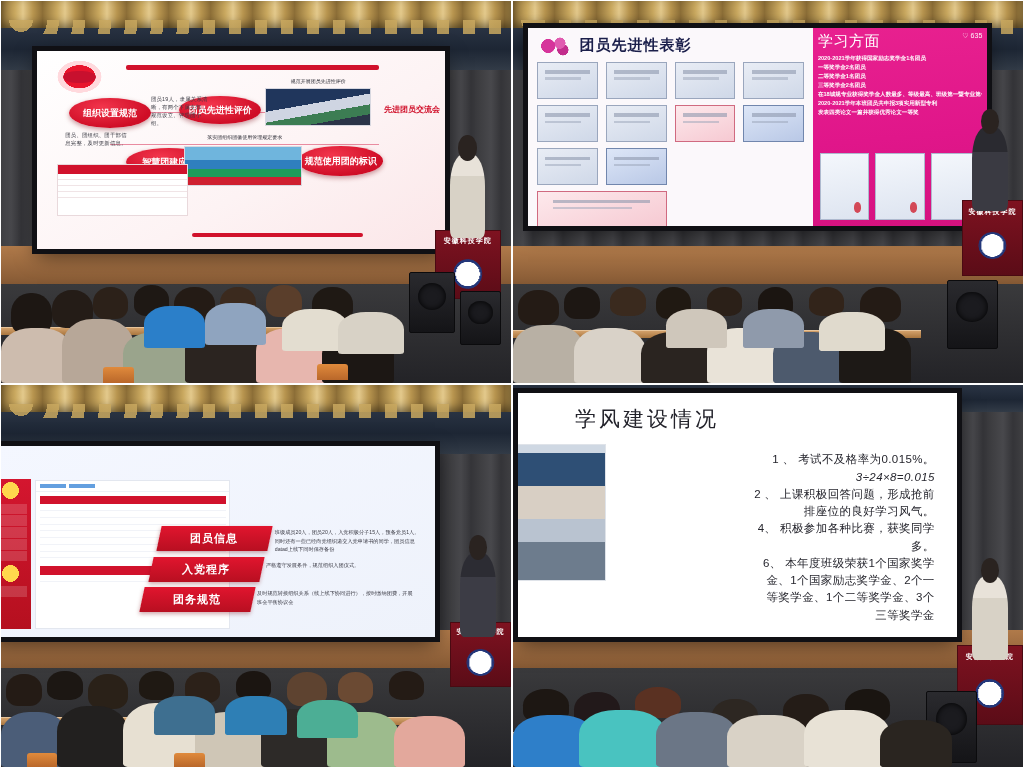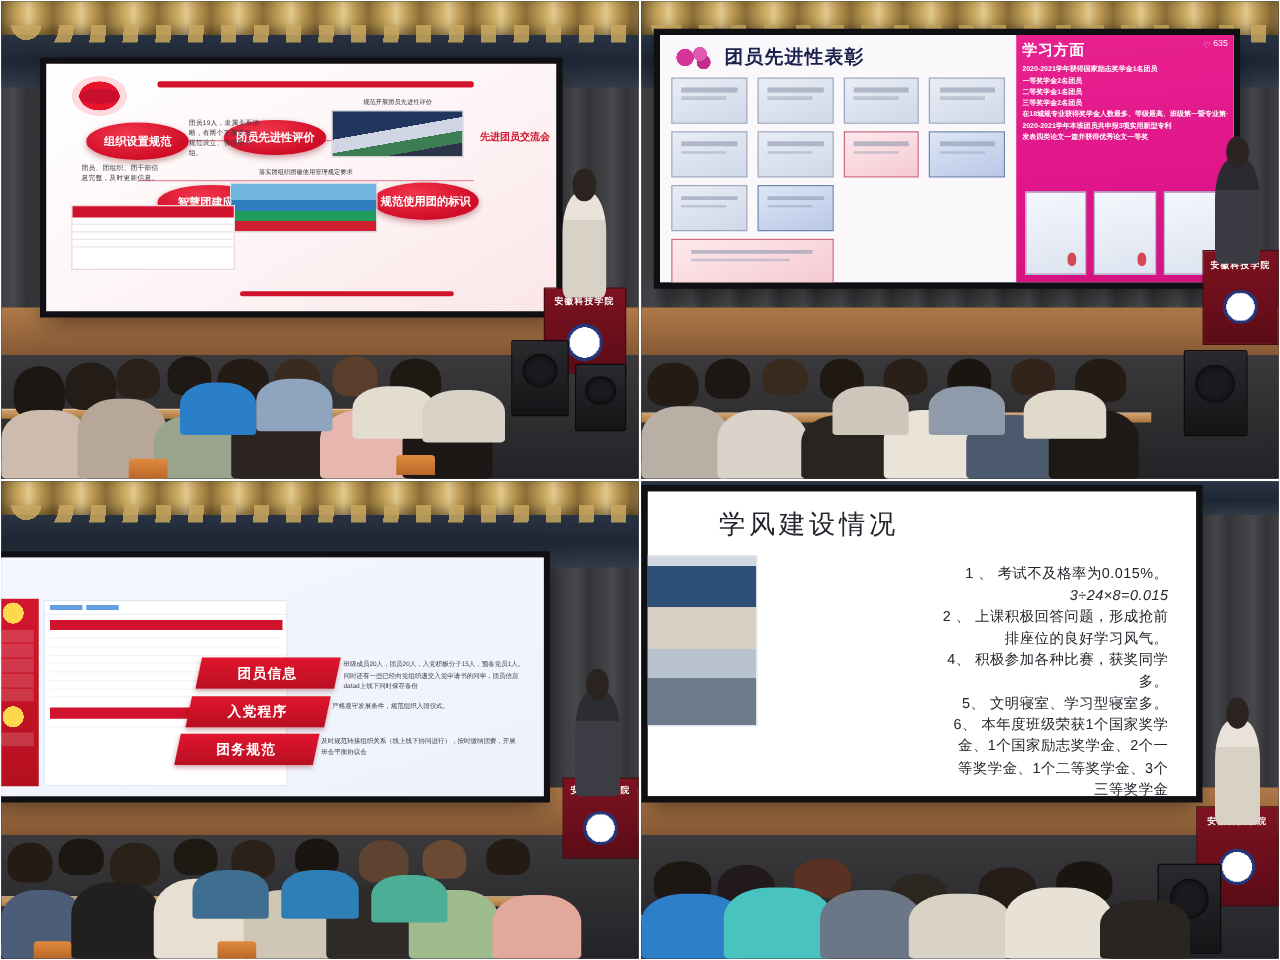--- a/index.html
+++ b/index.html
@@ -145,21 +145,21 @@
     background:#8e98ae; opacity:.6; }
   .cert::after{ content:""; position:absolute; left:12%; top:42%; right:26%; height:6%;
     background:#9aa4b8; opacity:.5; }
   .cert.red { background:linear-gradient(160deg,#fde9ec,#f6c9d2); border-color:#d06a80; }
   .cert.blue { background:linear-gradient(160deg,#dde6f7,#b9c8e6); border-color:#7186ad; }
   .s2-right {
     position:relative; width:38%; height:100%;
     background: linear-gradient(175deg, #e8218f 0%, #e0168a 55%, #d5127f 100%);
     color:#fff; padding:4px 5px;
   }
-  .s2-r-title { font-size:12px; font-weight:700; letter-spacing:.5px; }
+  .s2-r-title { font-size:15px; font-weight:400; letter-spacing:.5px; }
   .s2-like { position:absolute; right:5px; top:4px; font-size:7px;
     display:flex; align-items:center; gap:2px; opacity:.95; }
   .s2-lines { margin-top:3px; font-size:5.6px; line-height:1.62; font-weight:600; }
   .s2-lines div { white-space:nowrap; overflow:hidden; }
   .s2-docs { position:absolute; left:4%; right:4%; bottom:3%; height:34%;
     display:grid; grid-template-columns:repeat(3,1fr); gap:4%; }
   .doc { background:linear-gradient(170deg,#f4f7fc,#dde4f0); border:1px solid #aeb9ce;
     position:relative; }
   .doc::after{ content:""; position:absolute; right:14%; bottom:10%;
     width:16%; height:16%; border-radius:50%; background:#cf2030; opacity:.8; }
@@ -540,21 +540,20 @@
       <div class="screen-inner s4">
         <div class="s4-title">学风建设情况</div>
         <div class="s4-photo"></div>
         <div class="s4-body">
           <div>1 、 考试不及格率为0.015%。</div>
           <div class="indent">3÷24×8=0.015</div>
           <div>2 、 上课积极回答问题，形成抢前</div>
           <div>排座位的良好学习风气。</div>
           <div>4、 积极参加各种比赛，获奖同学</div>
           <div>多。</div>
-          <div>5、 文明寝室、学习型寝室多。</div>
           <div>6、 本年度班级荣获1个国家奖学</div>
           <div>金、1个国家励志奖学金、2个一</div>
           <div>等奖学金、1个二等奖学金、3个</div>
           <div>三等奖学金</div>
         </div>
       </div>
     </div>
 
     <div class="podium" style="left:87%; top:68%; width:13%; height:21%;">
       <div class="banner">安徽科技学院</div>

